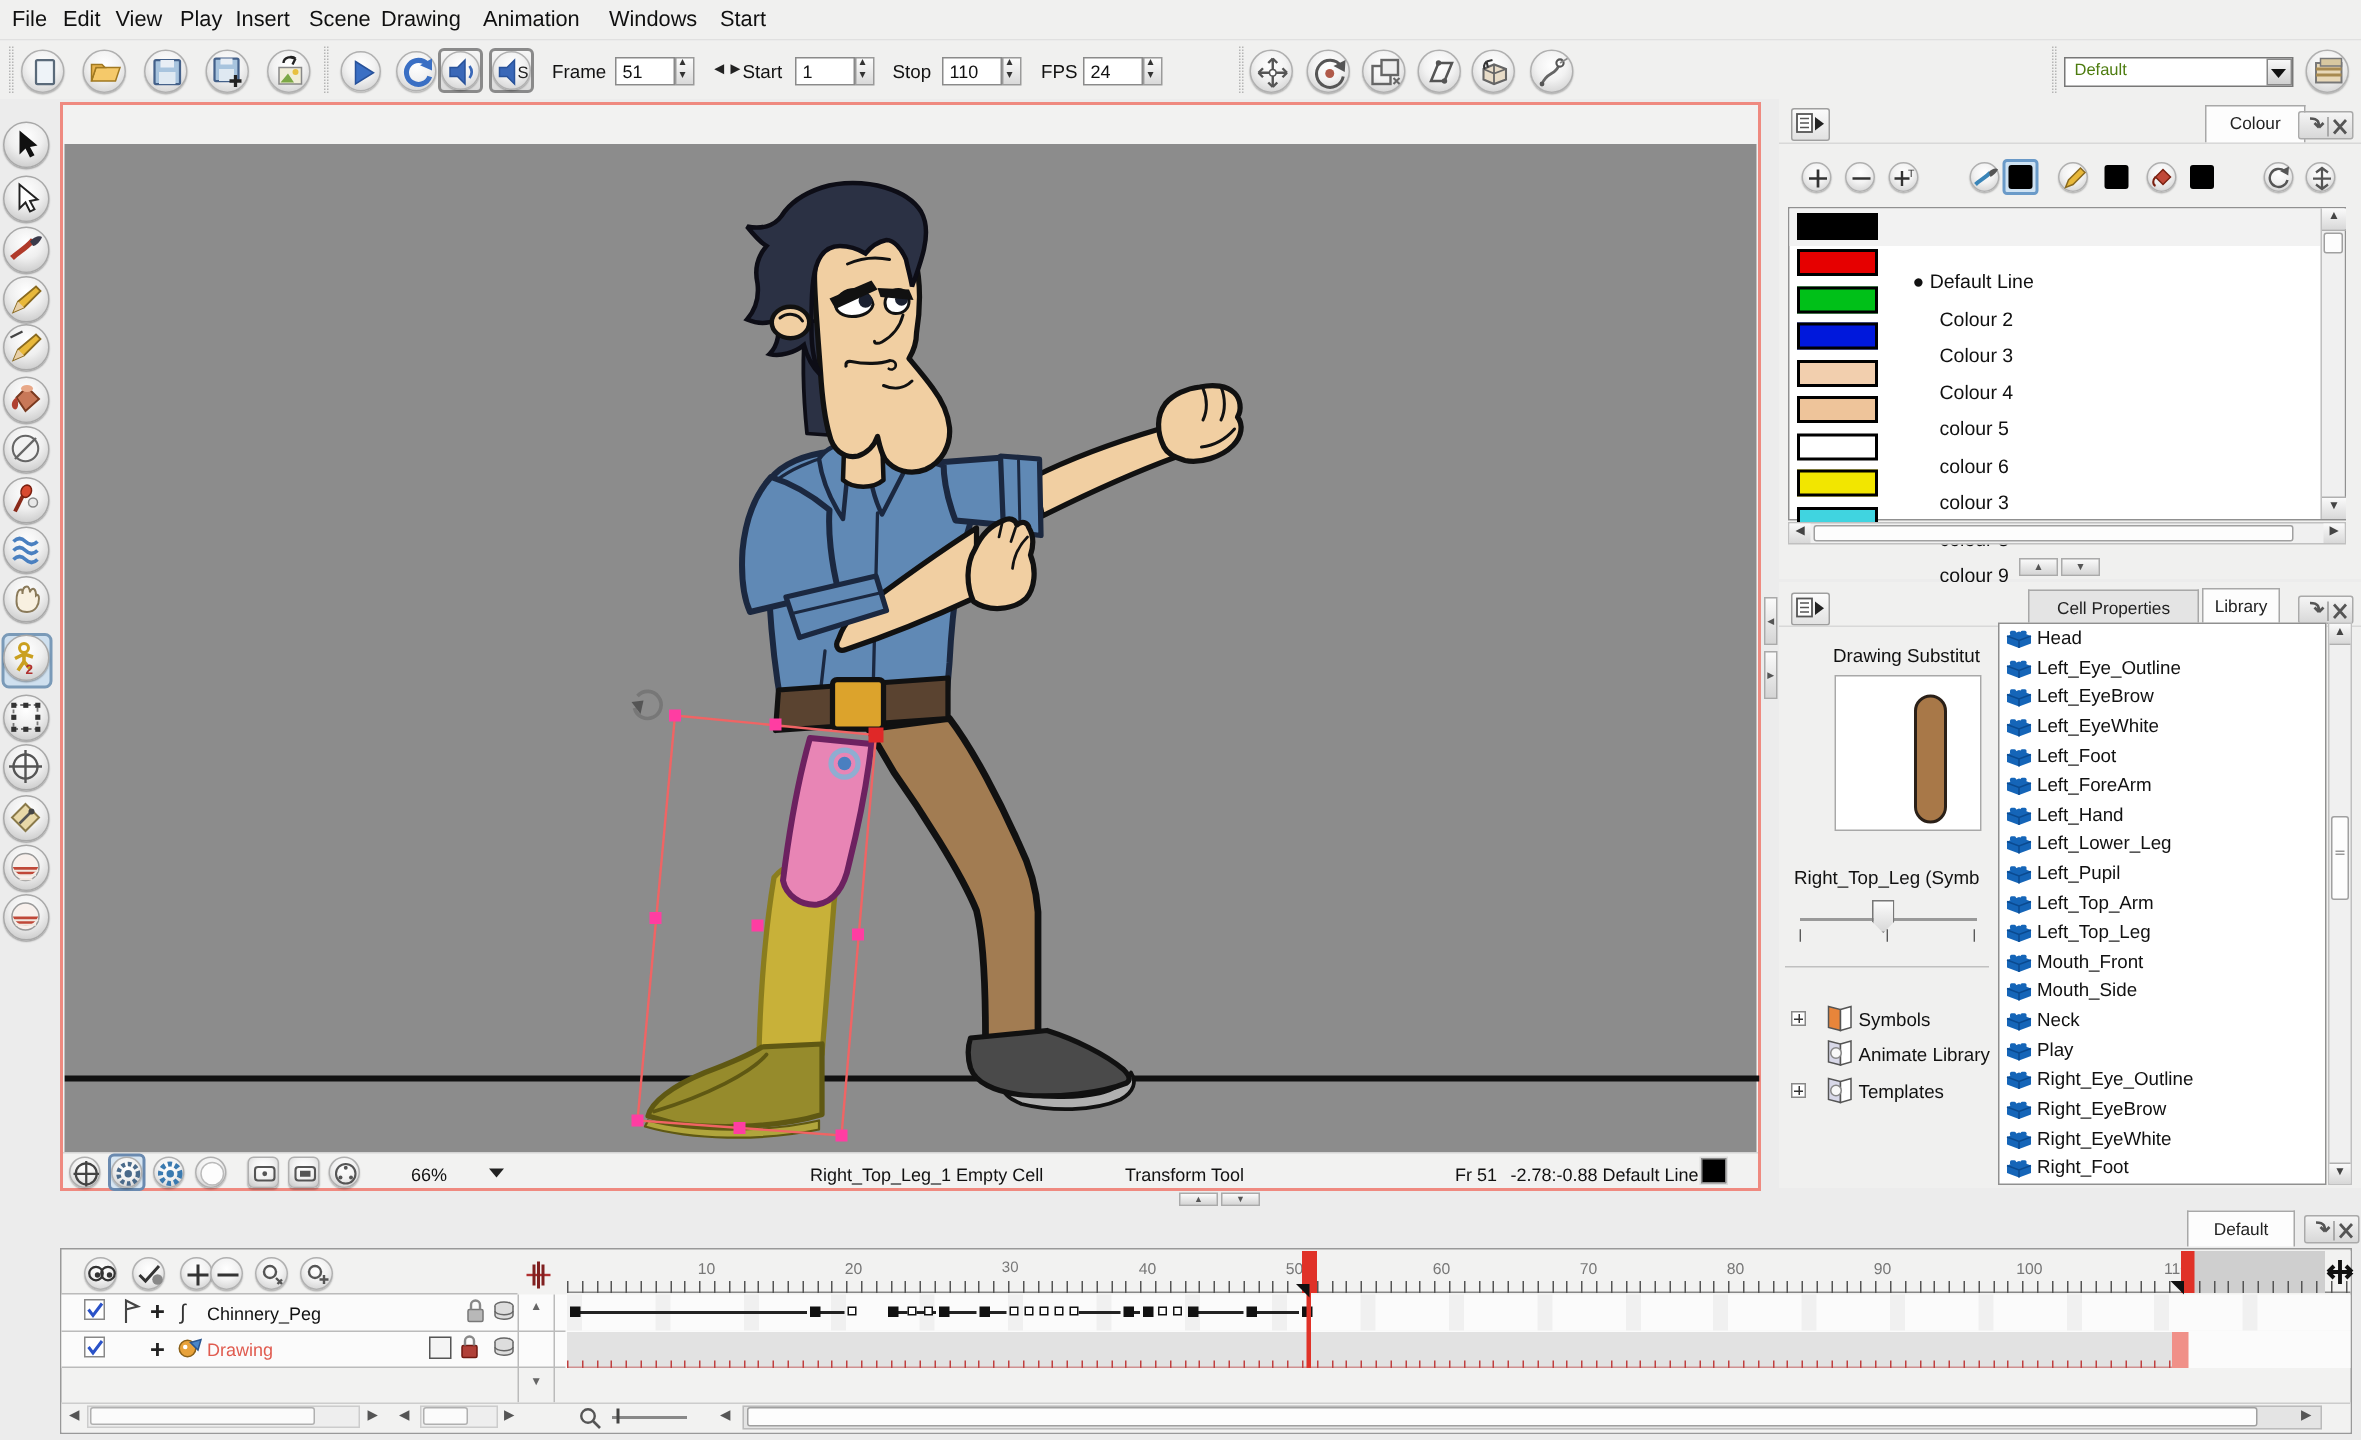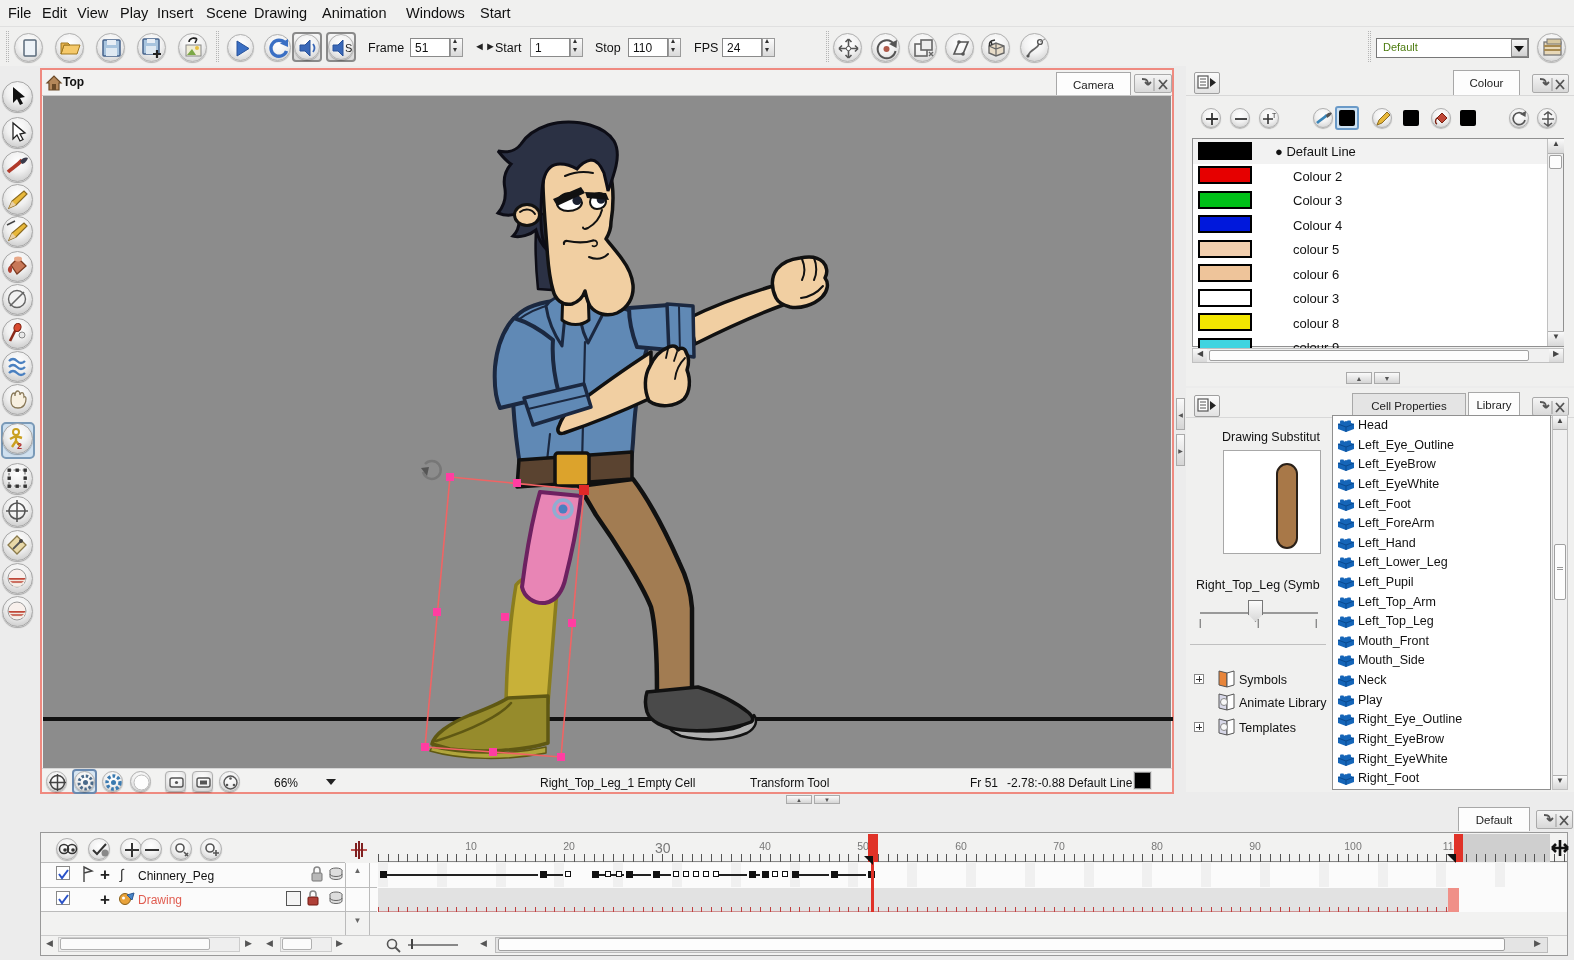--- a/index.html
+++ b/index.html
@@ -26,21 +26,21 @@
 #cv-status { position:absolute; left:0; top:698px; width:1130px; height:24px; background:#f2f2f1; border-top:1px solid #d5d5d5; font-size:12px; color:#111; }
 .tab { position:absolute; background:#fdfdfd; border:1px solid #a8a8a8; border-bottom:none; text-align:center; font-size:11.5px; color:#222; }
 .wbtns { position:absolute; background:linear-gradient(#f5f5f5,#d8d8d8); border:1px solid #aaa; border-radius:2px; color:#555; font-size:12px; }
 
 #colourpanel { position:absolute; left:1186px; top:66px; width:388px; height:320px; background:#f0f0ef; }
 #librarypanel { position:absolute; left:1186px; top:388px; width:388px; height:404px; background:#f0f0ef; }
 .menu-btn { position:absolute; width:26px; height:22px; background:linear-gradient(#fbfbfb,#e2e2e2); border:1px solid #9f9f9f; border-radius:2px; }
 
 #timeline { position:absolute; left:40px; top:804px; width:1530px; height:154px; }
 .csw { position:absolute; left:5px; width:54px; height:18px; border:2px solid #000; }
-.clbl { position:absolute; left:82px; font-size:13px; color:#111; }
+.clbl { position:absolute; left:82px; font-size:13px; color:#111;margin-top:36px; }
 .librow { position:absolute; left:0; width:218px; height:19.6px; }
 .librow span { position:absolute; left:25px; top:2px; font-size:12.5px; color:#111; white-space:nowrap; }
 .brick { position:absolute; left:4px; top:3px; }
 </style>
 </head>
 <body>
 <div id="menubar">
   <span style="left:8px">File</span>
     <span style="left:42px">Edit</span>
     <span style="left:77px">View</span>
@@ -268,34 +268,20 @@
     </div>
   <div class="ltool" style="top:530px">
       <svg width="29" height="29">
         <circle cx="14" cy="14" r="9" fill="#f8f0ec" stroke="#999" stroke-width="1"></circle>
         <path d="M5.5 14 A9 9 0 0 0 22.5 14 Z" fill="#c04838"></path>
         <path d="M6 16.5 L22.5 16.5 M7.5 19.5 L21 19.5" stroke="#f0e8e0" stroke-width="1.3"></path>
       </svg>
     </div>
 </div>
 <div id="canvas">
-  <div id="cv-head">
-    <svg width="18" height="18" style="position:absolute;left:3px;top:4px">
-        <path d="M2 9 L9 2 L16 9 L14 9 L14 16 L4 16 L4 9 Z" fill="#b5885a" stroke="#6a4a28" stroke-width="1.2"></path>
-        <rect x="7" y="10" width="4" height="6" fill="#6a4a28"></rect>
-      </svg>
-    <span style="position:absolute;left:21px;top:5px;font-size:12px;font-weight:bold;color:#111">Top</span>
-    <div class="tab" style="left:1014px;top:2px;width:75px;height:24px;line-height:24px">Camera</div>
-    <div class="wbtns" style="left:1092px;top:4px;width:38px;height:19px"><svg width="38" height="19">
-          <path d="M7 4 C13 4 13 7 13 10 M13 10 L10 7 M13 10 L16 7" stroke="#555" stroke-width="1.8" fill="none"></path>
-          <path d="M19 3 L19 16" stroke="#999" stroke-width="1"></path>
-          <path d="M24 5 L32 14 M32 5 L24 14" stroke="#555" stroke-width="1.8"></path>
-        </svg></div>
-    <div style="position:absolute;left:0;top:25px;width:1130px;height:1px;background:#c8c8c8"></div>
-  </div>
   <div id="cv-main">
     <svg width="1130" height="672" viewBox="42 94 1130 672">
 
       <line x1="42" y1="717" x2="1172" y2="717" stroke="#111" stroke-width="4"></line>
 
       <g stroke-linejoin="round" stroke-linecap="round">
 
         <path d="M668 724 C688 730 714 731 732 727 C744 724 750 719 753 713 C757 719 755 726 746 731 C728 739 700 739 680 734 C673 731 668 728 668 724 Z" fill="#b0b0b0" stroke="#111" stroke-width="2.5"></path>
 
         <path d="M578 484 L632 477 C648 498 666 533 678 560 C686 576 690 591 691 606 L691 688 L656 690 C656 655 655 625 650 605 C640 580 612 537 595 513 Z" fill="#a27c52" stroke="#111" stroke-width="4.5"></path>
@@ -426,21 +412,21 @@
     <span style="position:absolute;left:965px;top:7px">-2.78:-0.88 Default Line</span>
     <div style="position:absolute;left:1092px;top:3px;width:17px;height:17px;background:#000;border:1px solid #888;outline:1px solid #ddd"></div>
   </div>
 </div>
 <div id="colourpanel">
   <div class="menu-btn" style="left:8px;top:6px"><svg width="24" height="20">
         <rect x="3" y="3" width="10" height="12" fill="#fff" stroke="#555" stroke-width="1.2"></rect>
         <path d="M5 6 L11 6 M5 9 L11 9 M5 12 L11 12" stroke="#555" stroke-width="1"></path>
         <path d="M15 5 L21 9.5 L15 14 Z" fill="#222"></path>
       </svg></div>
-  <div class="tab" style="left:267px;top:4px;width:67px;height:25px;line-height:25px">Colour</div>
+  <div class="tab" style="left:284px;top:4px;width:67px;height:25px;line-height:25px">Colour</div>
   <div class="wbtns" style="left:346px;top:8px;width:37px;height:19px"><svg width="37" height="19">
         <path d="M7 4 C13 4 13 7 13 10 M13 10 L10 7 M13 10 L16 7" stroke="#555" stroke-width="1.8" fill="none"></path>
         <path d="M19 3 L19 16" stroke="#999" stroke-width="1"></path>
         <path d="M23 5 L31 14 M31 5 L23 14" stroke="#555" stroke-width="1.8"></path>
       </svg></div>
   <div style="position:absolute;left:0;top:29px;width:388px;height:1px;background:#d8d8d8"></div>
 
   <div class="cbtn" style="left:15px;top:42px;width:20px;height:20px"><svg width="20" height="20">
         <path d="M10 4 L10 16 M4 10 L16 10" stroke="#333" stroke-width="1.8"></path>
       </svg></div>
@@ -776,21 +762,21 @@
         <path d="M15 11 L15 17 M12 14 L18 14" stroke="#555" stroke-width="1.6"></path>
       </svg></div>
 <div style="position:absolute;left:308px;top:36px"><svg width="22" height="20">
         <path d="M3 10 L19 10" stroke="#b03030" stroke-width="1.6"></path>
         <path d="M8 3 L8 17 M11 1 L11 19 M14 3 L14 17" stroke="#802020" stroke-width="2"></path>
       </svg></div>
 <div style="position:absolute;left:338px;top:30px;width:1189px;height:28px;background:#f2f2f1;border-bottom:1px solid #888"></div>
 <div style="position:absolute;left:1418px;top:30px;width:92px;height:28px;background:#cfcfcf"></div>
 <span style="position:absolute;left:419px;top:36px;width:24px;text-align:center;font-size:10.5px;color:#777">10</span>
 <span style="position:absolute;left:517px;top:36px;width:24px;text-align:center;font-size:10.5px;color:#777">20</span>
-<span style="position:absolute;left:615px;top:36px;width:24px;text-align:left;font-size:14px;color:#777">30</span>
+<span style="position:absolute;left:615px;top:36px;width:24px;text-align:right;font-size:10px;color:#777">30</span>
 <span style="position:absolute;left:713px;top:36px;width:24px;text-align:center;font-size:10.5px;color:#777">40</span>
 <span style="position:absolute;left:811px;top:36px;width:24px;text-align:center;font-size:10.5px;color:#777">50</span>
 <span style="position:absolute;left:909px;top:36px;width:24px;text-align:center;font-size:10.5px;color:#777">60</span>
 <span style="position:absolute;left:1007px;top:36px;width:24px;text-align:center;font-size:10.5px;color:#777">70</span>
 <span style="position:absolute;left:1105px;top:36px;width:24px;text-align:center;font-size:10.5px;color:#777">80</span>
 <span style="position:absolute;left:1203px;top:36px;width:24px;text-align:center;font-size:10.5px;color:#777">90</span>
 <span style="position:absolute;left:1301px;top:36px;width:24px;text-align:center;font-size:10.5px;color:#777">100</span>
 <span style="position:absolute;left:1399px;top:36px;width:24px;text-align:center;font-size:10.5px;color:#777">110</span>
 <div style="position:absolute;left:338.0px;top:50px;width:1px;height:8px;background:#555"></div>
     <div style="position:absolute;left:347.8px;top:50px;width:1px;height:8px;background:#555"></div>

